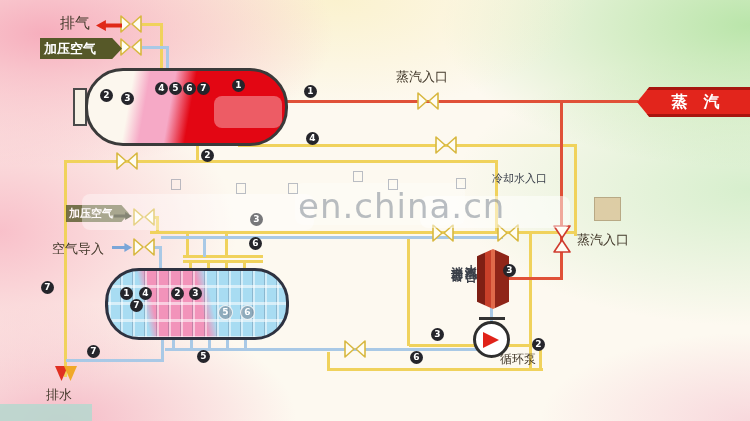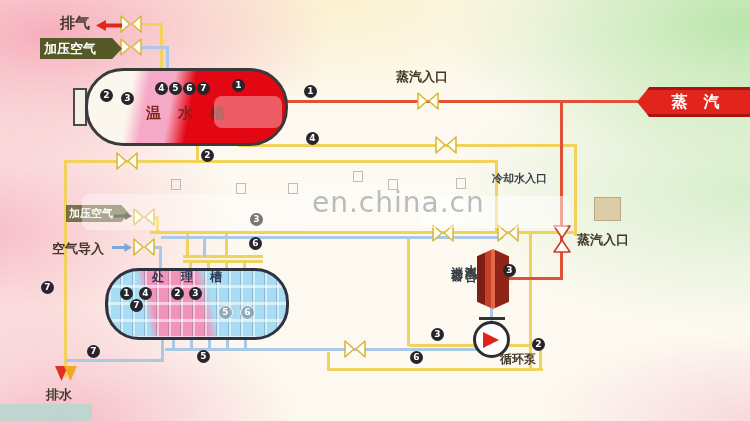--- a/index.html
+++ b/index.html
@@ -16,21 +16,21 @@
         linear-gradient(#fdf9f0,#fdf9f0)}
   .p{position:absolute}
   .h{height:3px}
   .v{width:3px}
   .py{background:#f0d25c}
   .pb{background:#a9c9e6}
   .pr{background:#e05138}
   .num{position:absolute;width:13px;height:13px;border-radius:50%;background:#25252b;color:#fff;
        font-size:9px;font-weight:bold;display:flex;align-items:center;justify-content:center;line-height:1;z-index:6}
   .num.lt{background:rgba(125,138,152,.6);border:1px solid rgba(255,255,255,.85)}
-  .lbl{position:absolute;color:#42382a;font-weight:bold;font-size:13px;white-space:nowrap;z-index:5}
+  .lbl{position:absolute;color:#42382a;font-weight:normal;font-size:13px;white-space:nowrap;z-index:5}
   .valve{position:absolute;z-index:5;line-height:0}
   .tank1{position:absolute;left:85px;top:68px;width:197px;height:72px;border:3px solid #3a3a3a;border-radius:38px;
          background:linear-gradient(100deg,#fcf7ee 0%,#fcf7ee 22%,#f6a9c6 30%,#f6a9c6 42%,#e30613 52%,#e30613 100%);z-index:4}
   .tank1-bracket{position:absolute;left:73px;top:88px;width:10px;height:34px;background:#f6f0e4;border:2px solid #4a4a4a;z-index:4}
   .t1title{position:absolute;left:146px;top:104px;font-size:15px;font-weight:bold;color:#7d241c;letter-spacing:17px;z-index:6}
   .tank2{position:absolute;left:105px;top:268px;width:178px;height:66px;border:3px solid #2e3240;border-radius:34px;overflow:hidden;
          background:
            repeating-linear-gradient(180deg, rgba(255,255,255,0) 0 14px, rgba(255,255,255,.55) 14px 17px),
            repeating-linear-gradient(90deg, rgba(55,75,105,.25) 0 1px, rgba(255,255,255,.5) 1px 3px, rgba(255,255,255,0) 3px 12px),
            linear-gradient(78deg,#a8dcf2 0 22%,#f293ba 27% 52%,#a8dcf2 58% 100%);z-index:4}
@@ -51,21 +51,21 @@
   .pump-bar{position:absolute;left:479px;top:317px;width:26px;height:3px;background:#333;z-index:5}
   .switchbox{position:absolute;left:609px;top:283px;width:88px;height:78px;background:#bcbcbc;box-sizing:border-box;
         border:3px solid;border-color:#ececec #5a5a5a #5a5a5a #ececec;box-shadow:0 0 0 1px #8a8a8a;z-index:5}
   .switchbox-in{position:absolute;inset:2px;background:#d8281c;border:2px solid;border-color:#f0b8b0 #7e120c #7e120c #f0b8b0;
         color:#fff;font-weight:bold;font-size:20px;letter-spacing:4px;line-height:1.45;display:flex;align-items:center;
         justify-content:center;text-align:center;width:auto}
   .switchbox-in span{width:54px}
   .arrow-left{position:absolute;background:#e02818;clip-path:polygon(0 50%,38% 0,38% 32%,100% 32%,100% 68%,38% 68%,38% 100%);z-index:5}
   .arrow-right{position:absolute;clip-path:polygon(100% 50%,62% 0,62% 32%,0 32%,0 68%,62% 68%,62% 100%);z-index:5}
   .tri-down{position:absolute;clip-path:polygon(0 0,100% 0,50% 100%);z-index:5}
-  .wm-text{position:absolute;left:312px;top:186px;font-size:28px;color:rgba(128,136,148,.55);letter-spacing:1px;z-index:8}
+  .wm-text{position:absolute;left:298px;top:186px;font-size:34px;color:rgba(128,136,148,.55);letter-spacing:1px;z-index:8}
   .wm-sq{position:absolute;width:8px;height:9px;border:1px solid rgba(120,130,150,.5);z-index:8}
   .wm-blur{position:absolute;background:rgba(255,255,255,.5);border-radius:8px;z-index:7}
   .stamp{position:absolute;left:594px;top:197px;width:25px;height:22px;background:#dcc9a0;border:1px solid #b3a17c;opacity:.9;z-index:7}
   .teal{position:absolute;left:0;top:404px;width:92px;height:17px;background:#b5d8cf;opacity:.85}
 </style>
 </head>
 <body>
 
 <div class="st">
 
@@ -147,31 +147,29 @@
       </svg></div>
   <div class="valve" style="left:344px;top:340px"><svg width="22" height="18" viewBox="0 0 22 18">
         <path d="M1 1 L10 9 L1 17 Z M21 1 L12 9 L21 17 Z" fill="#fffdf4" stroke="#d8b840" stroke-width="1.6" stroke-linejoin="round"></path>
       </svg></div>
   <div class="valve" style="left:553px;top:225px"><svg width="18" height="28" viewBox="0 0 18 28">
         <path d="M1 1 L9 13 L17 1 Z M1 27 L9 15 L17 27 Z" fill="#fffdf4" stroke="#cf3b2e" stroke-width="1.6" stroke-linejoin="round"></path>
       </svg></div>
 
   <div class="tank1-bracket"></div>
   <div class="tank1"></div>
-  <div class="t1title">温水槽</div>
   <div class="num" style="left:100px;top:89px">2</div>
   <div class="num" style="left:121px;top:92px">3</div>
   <div class="num" style="left:155px;top:82px">4</div>
   <div class="num" style="left:169px;top:82px">5</div>
   <div class="num" style="left:183px;top:82px">6</div>
   <div class="num" style="left:197px;top:82px">7</div>
   <div class="num" style="left:232px;top:79px">1</div>
 
   <div class="tank2"></div>
-  <div class="t2title">处理槽</div>
   <div class="num" style="left:120px;top:287px">1</div>
   <div class="num" style="left:139px;top:287px">4</div>
   <div class="num" style="left:130px;top:299px">7</div>
   <div class="num" style="left:171px;top:287px">2</div>
   <div class="num" style="left:189px;top:287px">3</div>
   <div class="num lt" style="left:218px;top:305px">5</div>
   <div class="num lt" style="left:240px;top:305px">6</div>
 
   <div class="lbl" style="left:60px;top:14px;font-size:15px">排气</div>
   <div class="arrow-left" style="left:96px;top:20px;width:26px;height:11px"></div>

